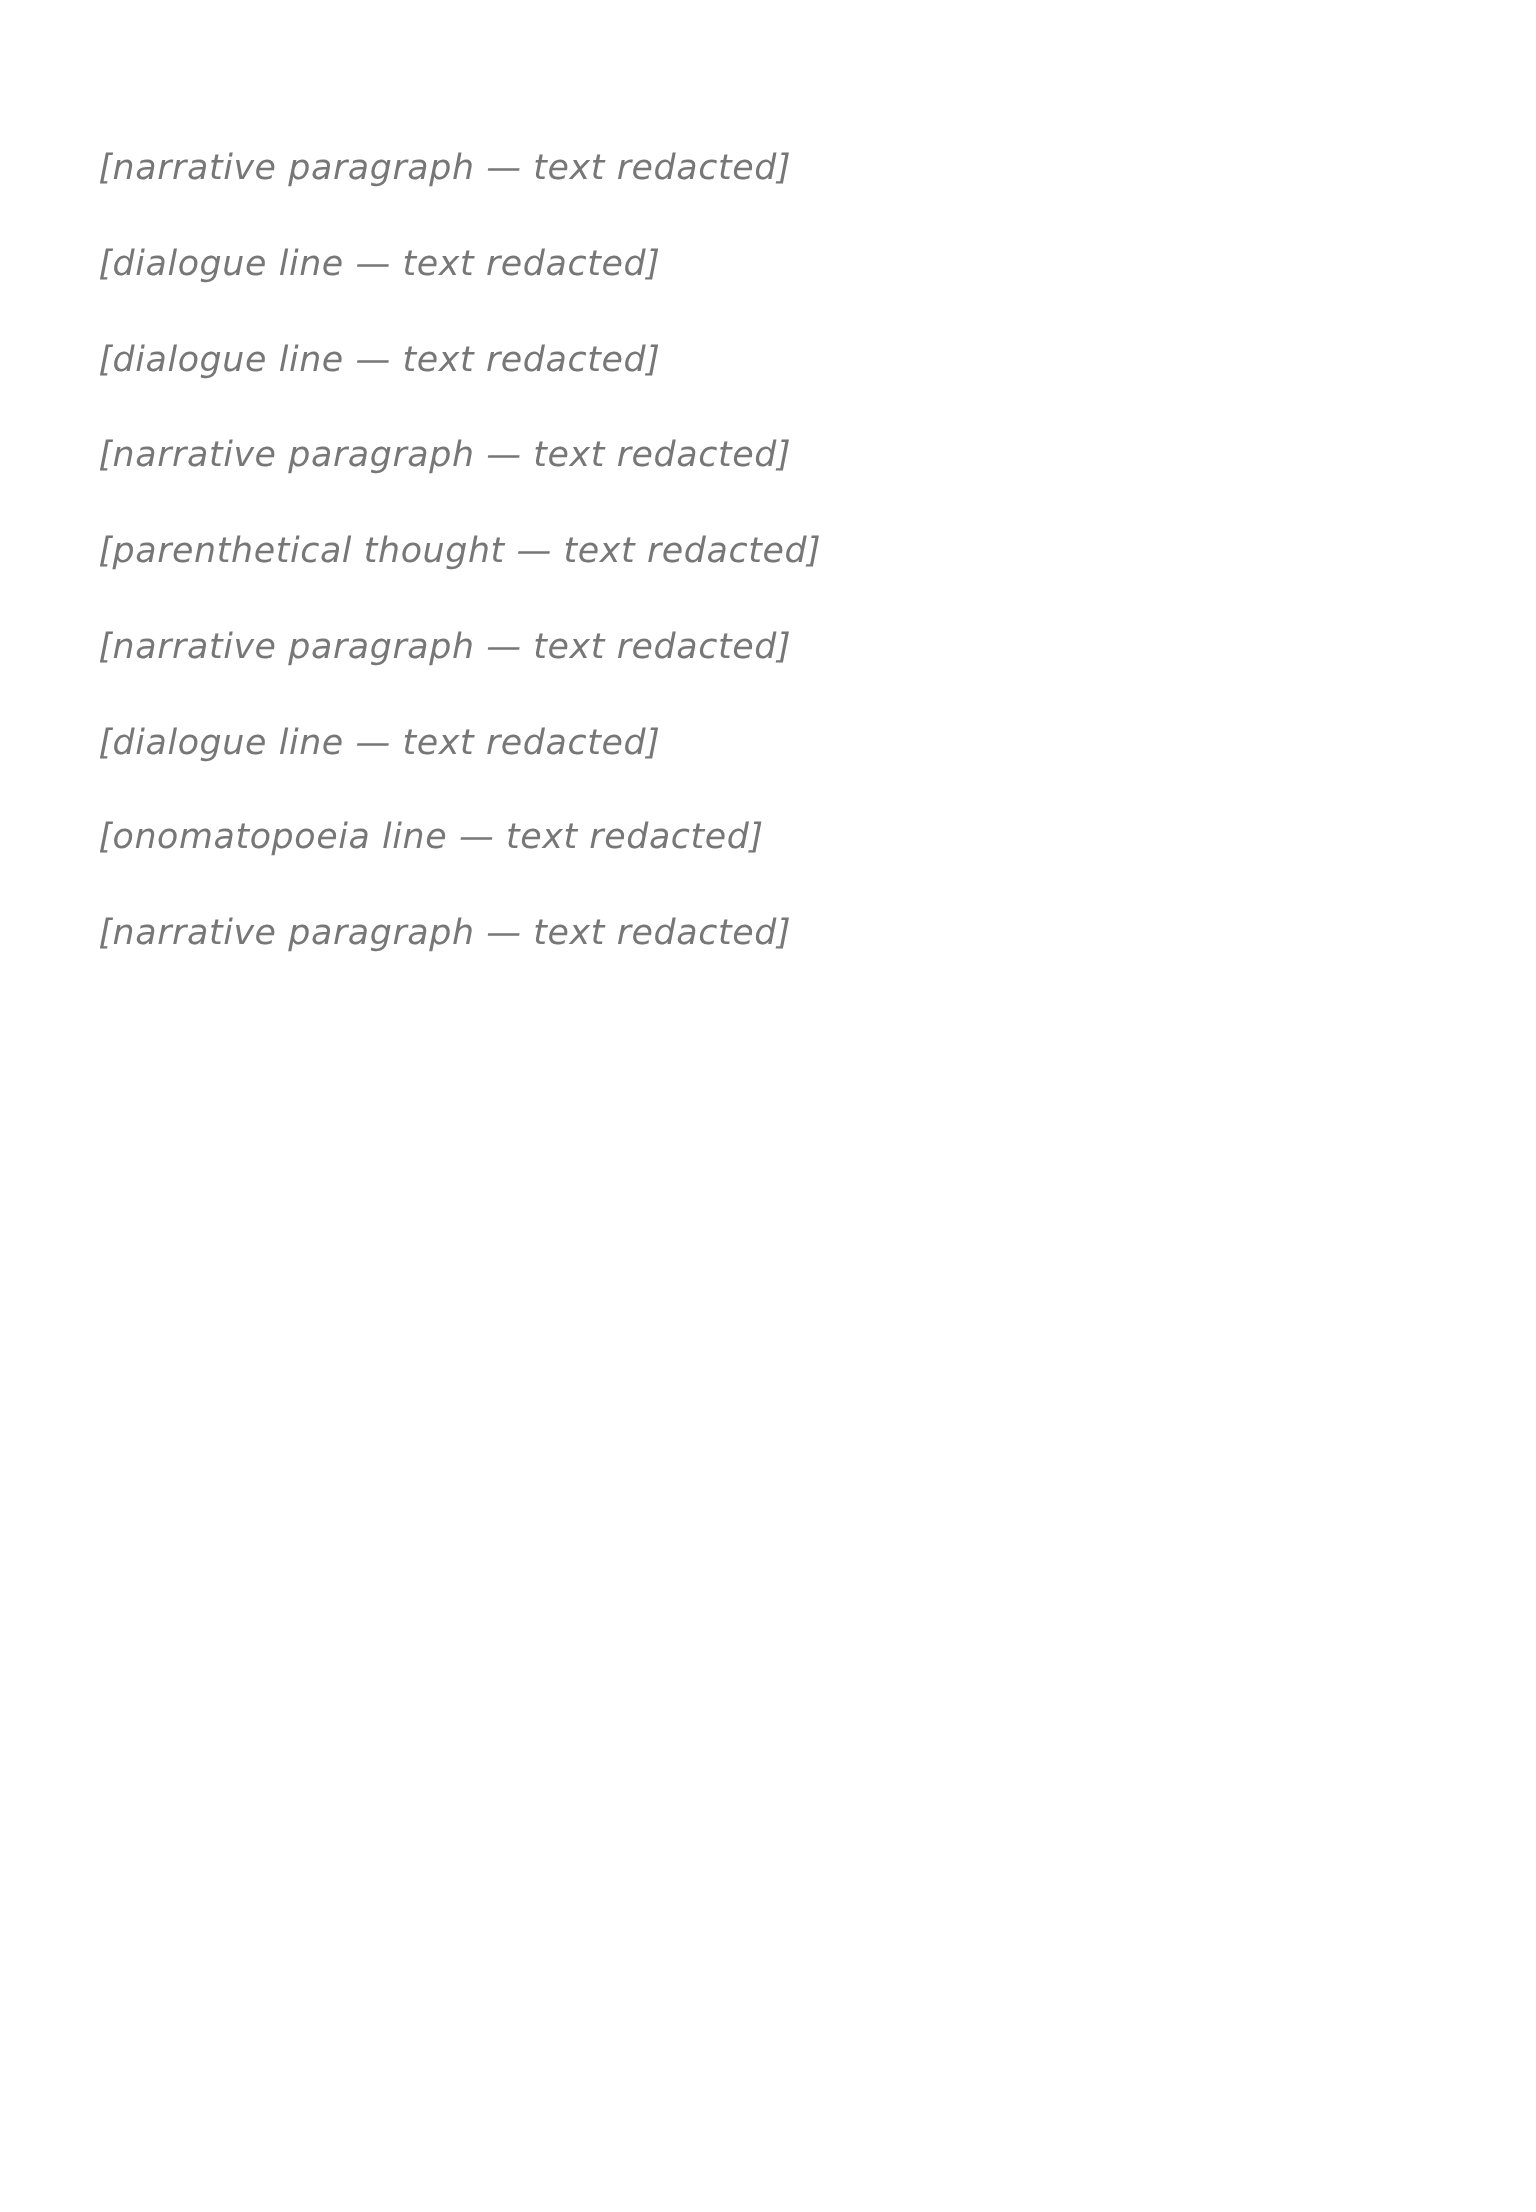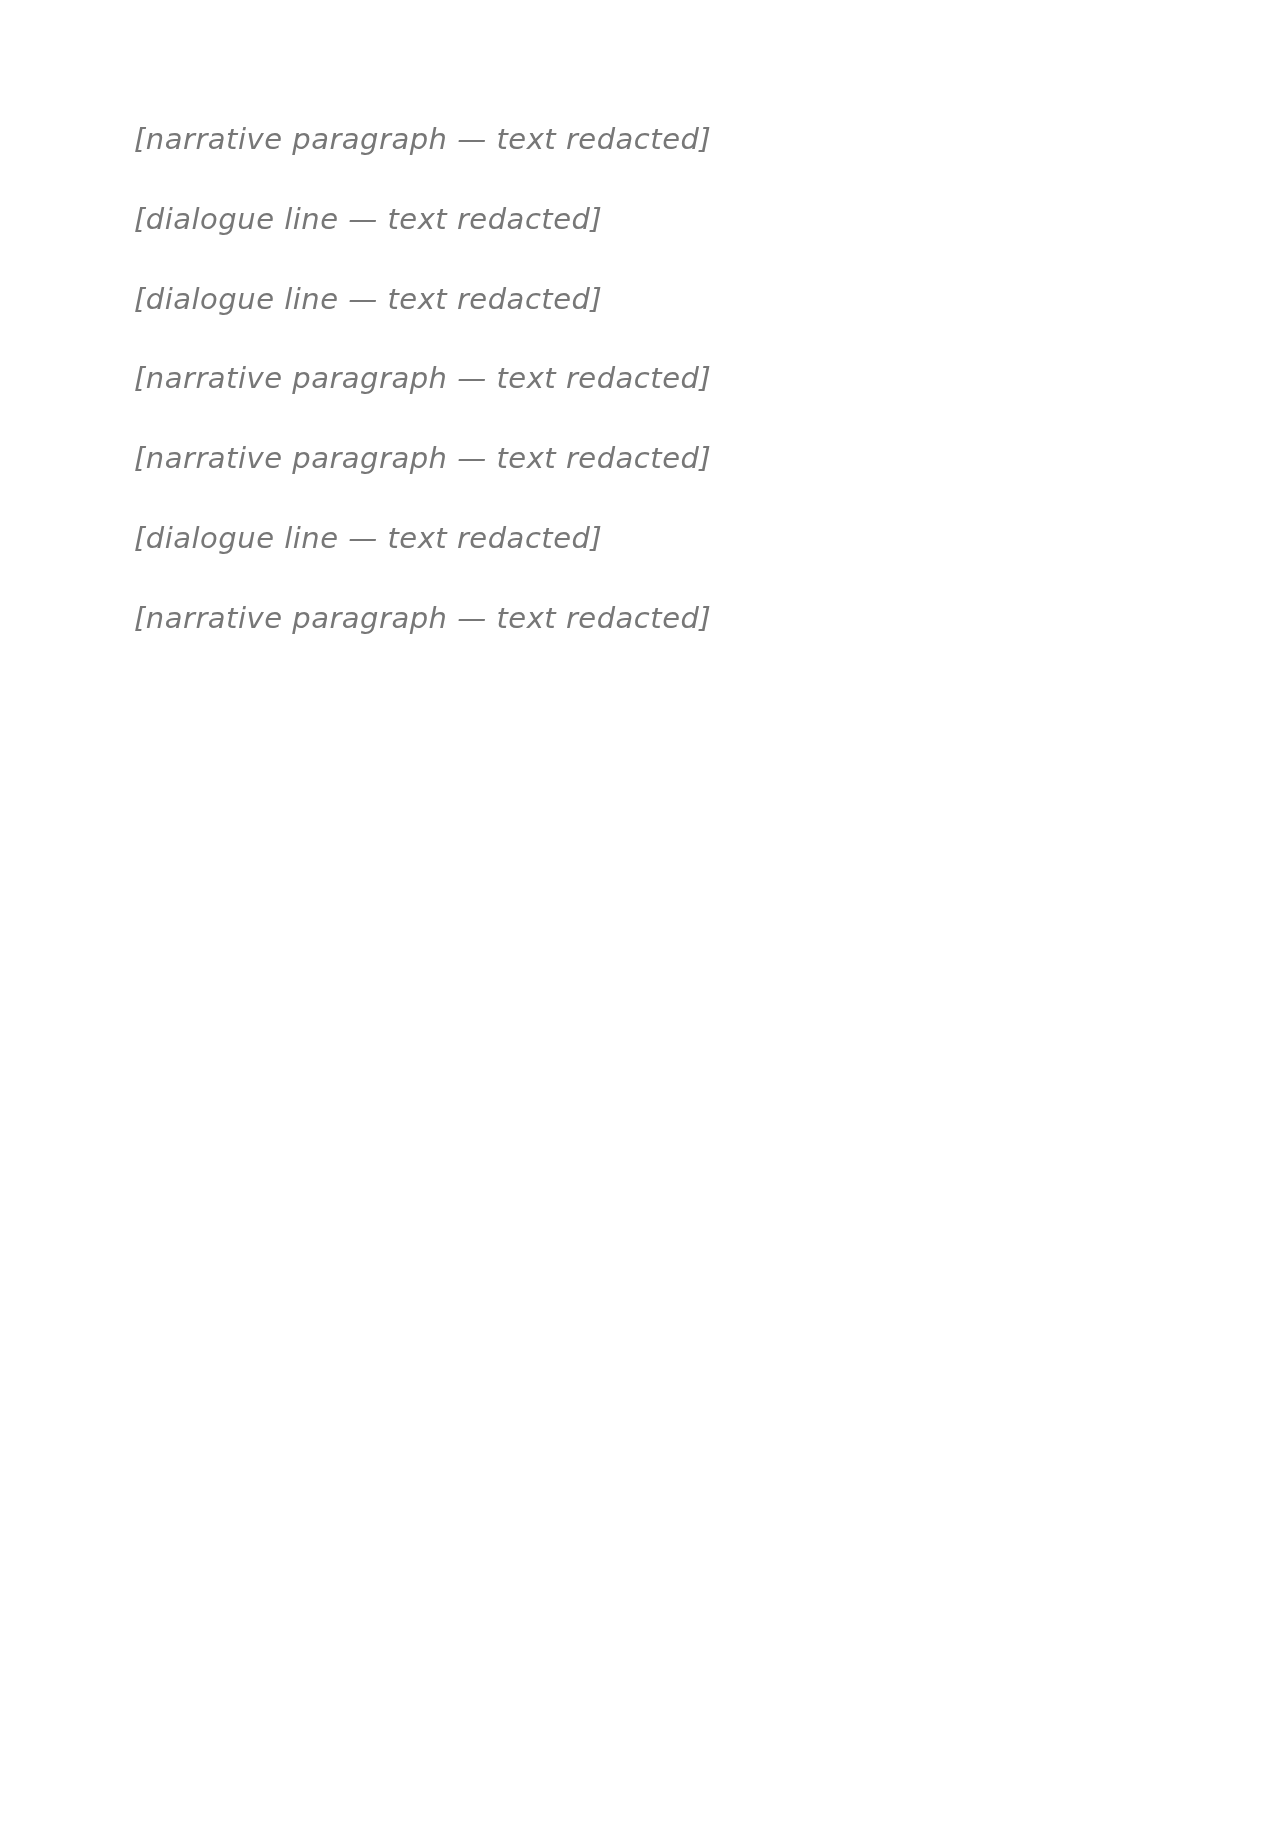--- a/index.html
+++ b/index.html
@@ -5,36 +5,38 @@
   html, body {
     margin: 0;
     background: #ffffff;
     font-family: "DejaVu Sans", "Liberation Sans", sans-serif;
     color: #1a1a1a;
   }
   .page {
     width: 1280px;
     min-height: 1843px;
     box-sizing: border-box;
-    padding: 100px 56px 60px 76px;
+    padding: 100px 56px 60px 24px;
   }
   .para {
     font-size: 29px;
     line-height: 2.75;
     text-indent: 2em;
     margin: 0;
     letter-spacing: 0.5px;
     color: #777; 
     font-style: italic;
   }
 </style>
 </head>
 <body>
 
 <div class="page">
   <p class="para">[narrative paragraph — text redacted]</p>
   <p class="para">[dialogue line — text redacted]</p>
   <p class="para">[dialogue line — text redacted]</p>
   <p class="para">[narrative paragraph — text redacted]</p>
+  <p class="para">[parenthetical thought — text redacted]</p>
   <p class="para">[narrative paragraph — text redacted]</p>
   <p class="para">[dialogue line — text redacted]</p>
+  <p class="para">[onomatopoeia line — text redacted]</p>
   <p class="para">[narrative paragraph — text redacted]</p>
 </div>
 
 </body></html>

